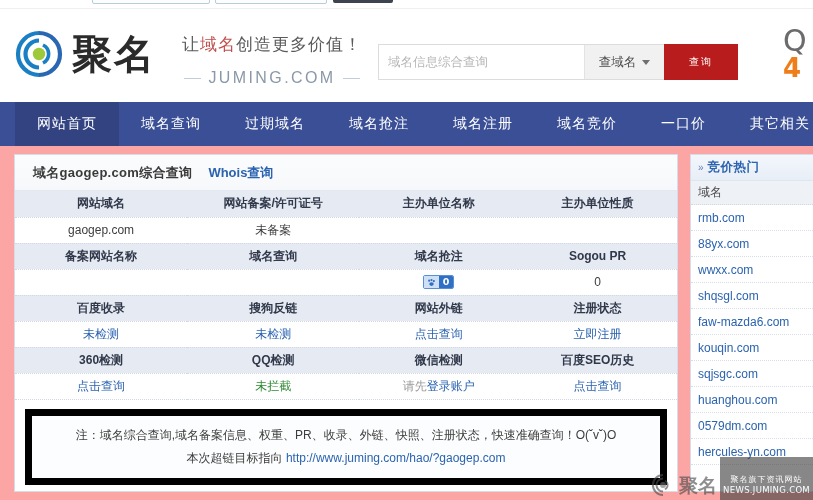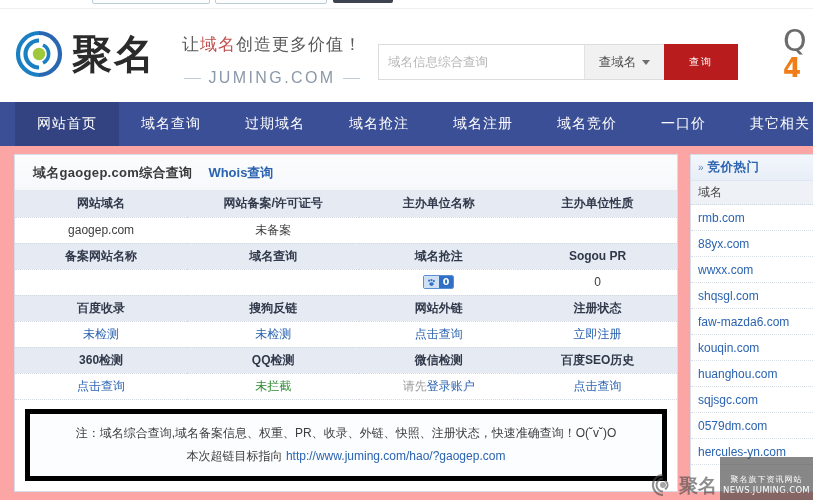--- a/index.html
+++ b/index.html
@@ -130,21 +130,21 @@
   .weight-badge .wb-ico {
     width: 15px; height: 14px; background: #cfe0f4; display: flex; align-items: center; justify-content: center;
   }
   .weight-badge .wb-num {
     min-width: 14px; padding: 0 3px; height: 14px; background: #2f6fc4; color: #fff;
     font-size: 9.5px; font-weight: 700; line-height: 14px; text-align: center;
     font-family: "DejaVu Sans", sans-serif;
   }
 
   .note {
-    margin: 9px 10px 0 10px; border: 5px solid #000000; background: #fcfdfe;
+    margin: 9px 10px 0 10px; border: 7px solid #000000; background: #fcfdfe;
     padding: 9px 6px 10px; text-align: center; line-height: 20px;
   }
   .note-l1 { font-size: 12px; color: #3d3d3d; }
   .note-l2 { font-size: 12px; color: #3d3d3d; margin-top: 3px; }
   .note-url { color: #2b63b0; }
 
   
   .sidebar {
     position: absolute; left: 690px; top: 8px; width: 123px; height: 338px;
     background: #fff; border: 1px solid #d6dde8; border-right: 0; overflow: hidden;
@@ -345,22 +345,22 @@
         <span class="st">竞价热门</span>
       </div>
       <div class="side-colhead">域名</div>
       <div id="side-list">
           <div class="side-item">rmb.com</div>
           <div class="side-item">88yx.com</div>
           <div class="side-item">wwxx.com</div>
           <div class="side-item">shqsgl.com</div>
           <div class="side-item">faw-mazda6.com</div>
           <div class="side-item">kouqin.com</div>
+          <div class="side-item">sqjsgc.com</div>
           <div class="side-item">huanghou.com</div>
-          <div class="side-item">sqjsgc.com</div>
           <div class="side-item">0579dm.com</div>
           <div class="side-item">hercules-yn.com</div>
         </div>
     </div>
 
     <div class="watermark">
       <svg class="wm-mark" viewBox="0 0 54 54">
         <path d="M27 6 A21 21 0 0 0 27 48" fill="none" stroke="#4a4a4a" stroke-width="4.2"></path>
         <path d="M27 13.5 A13.5 13.5 0 0 0 27 40.5" fill="none" stroke="#4a4a4a" stroke-width="4.2"></path>
         <path d="M31 18 A10 10 0 0 1 31 36" fill="none" stroke="#4a4a4a" stroke-width="3.6"></path>

